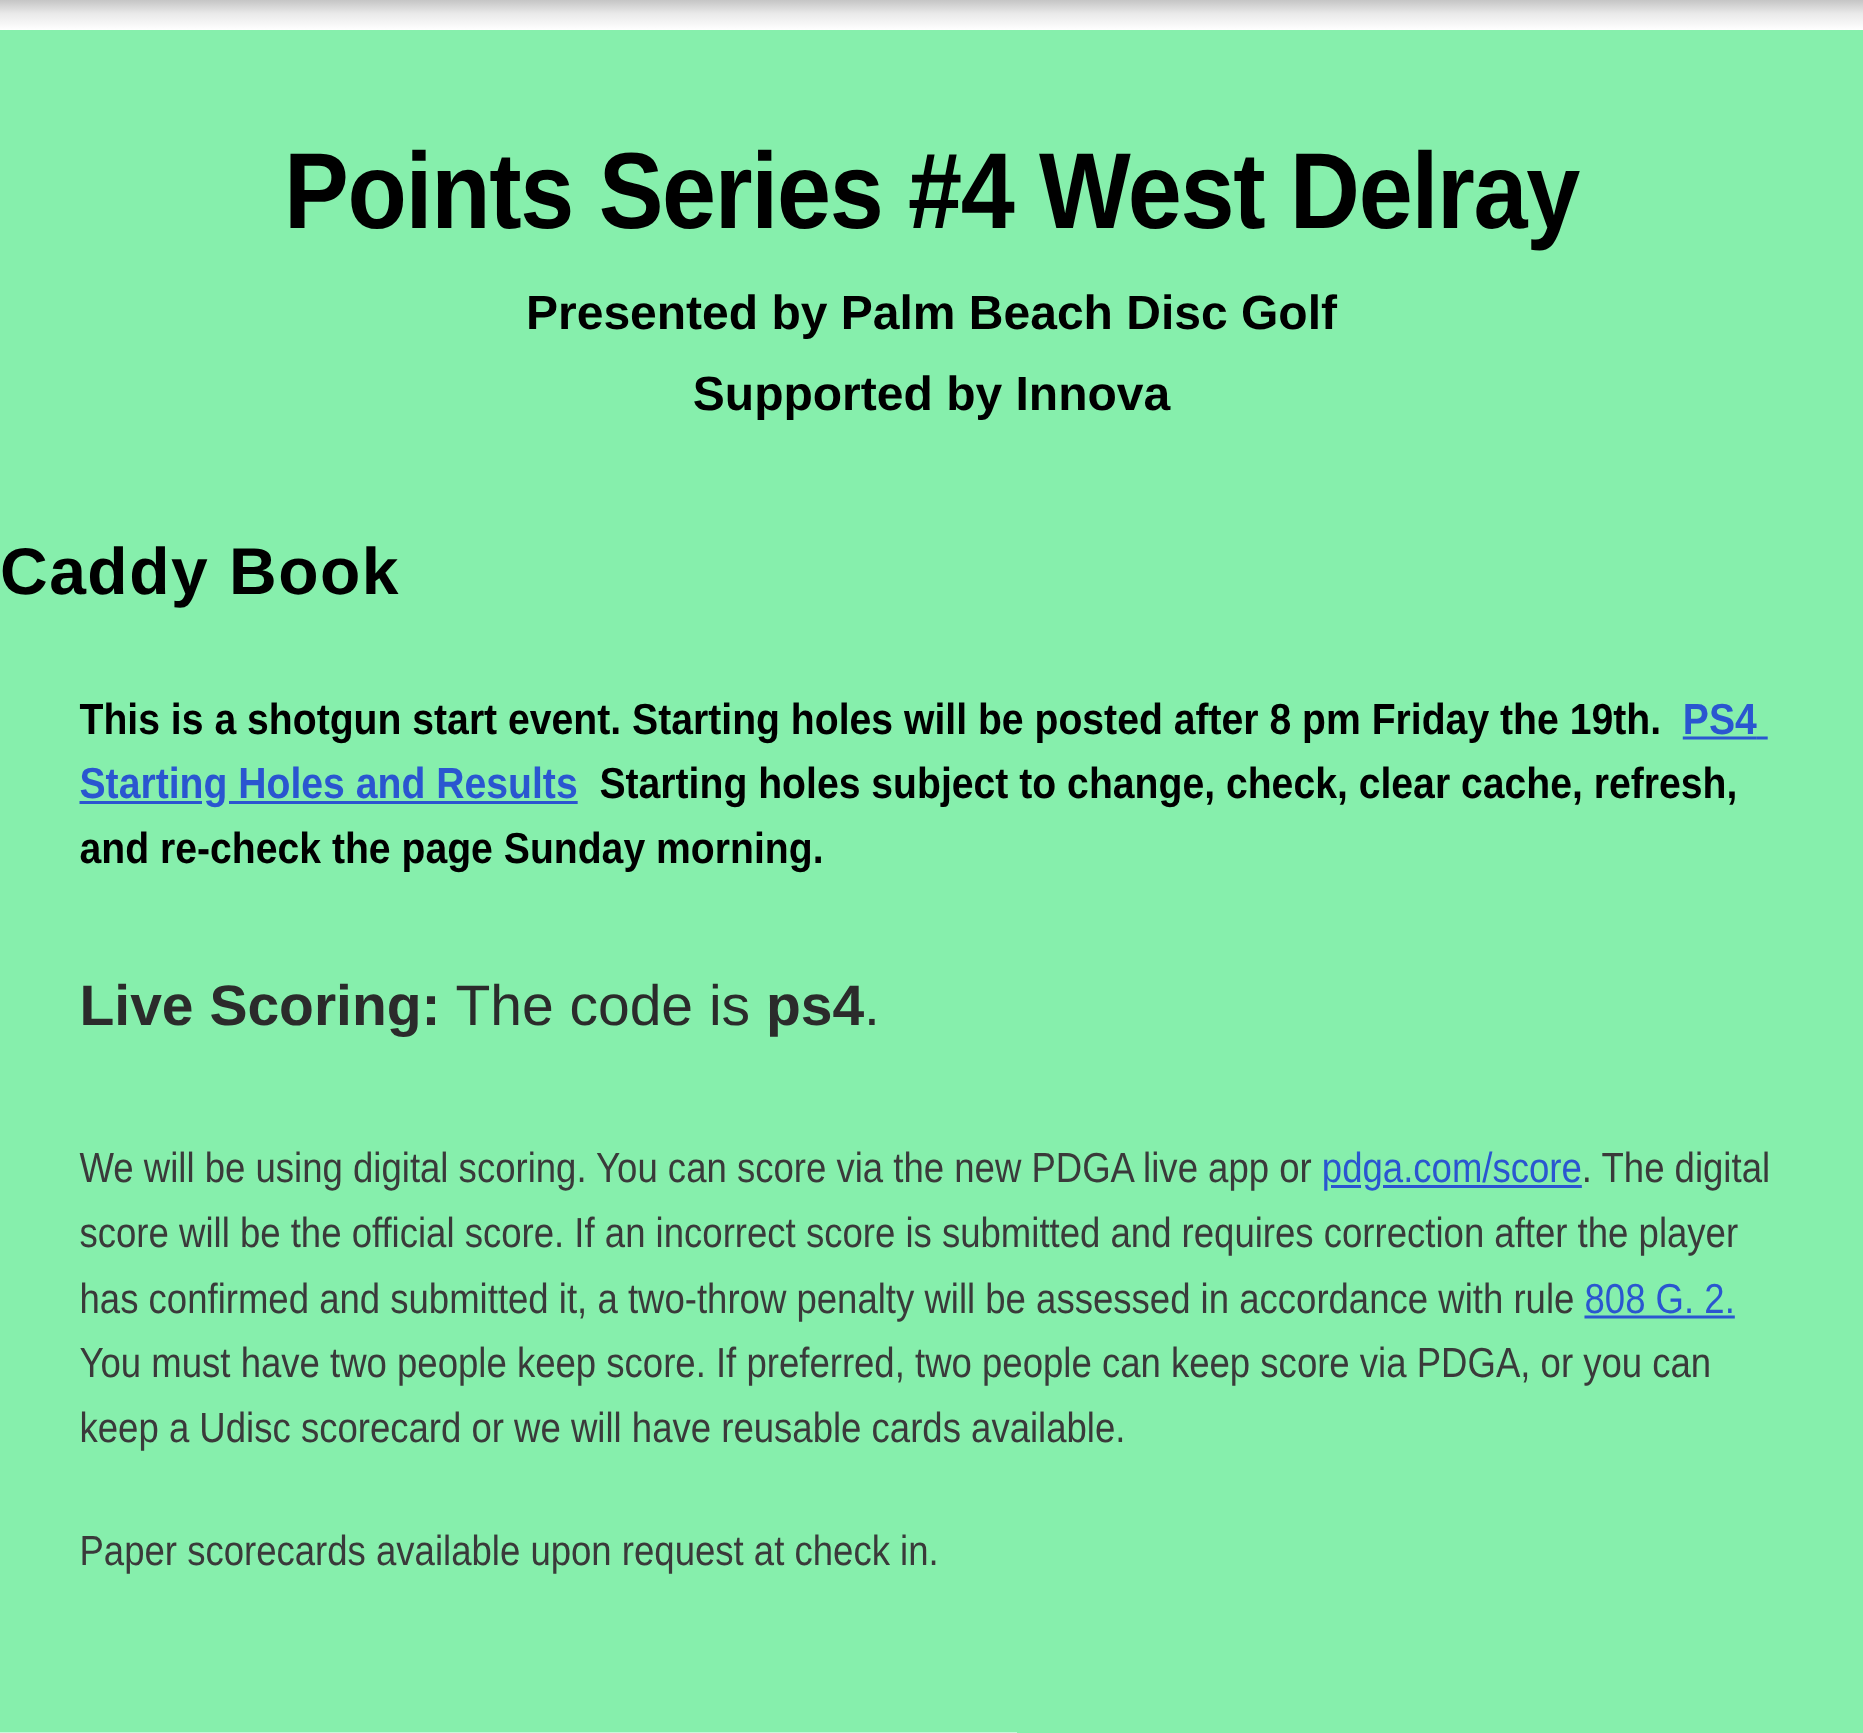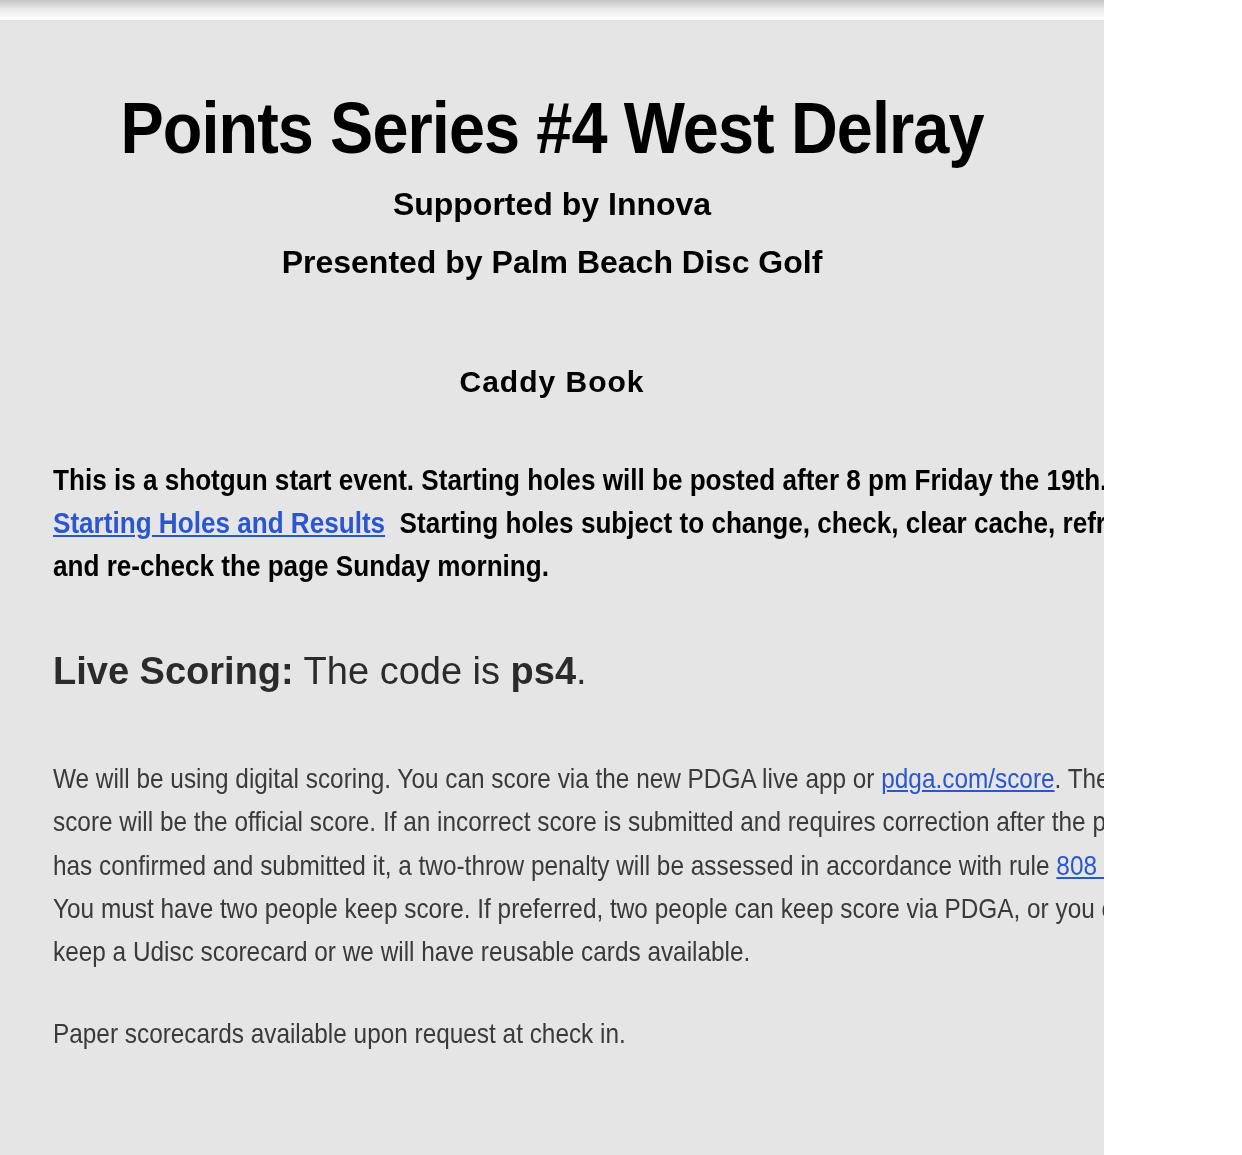--- a/index.html
+++ b/index.html
@@ -2,23 +2,23 @@
 <html><head>
 <meta charset="utf-8">
 <style>
   html, body {
     margin: 0;
     padding: 0;
     background: #ffffff;
   }
   .page {
     position: relative;
-    width: 1104px;
+    width: 1242px;
     height: 1155px;
-    background: #e5e5e5;
+    background: #86efac;
     overflow: hidden;
     font-family: "Liberation Sans", sans-serif;
     -webkit-font-smoothing: antialiased;
   }
   .top-shadow {
     position: absolute;
     top: 0; left: 0; right: 0;
     height: 20px;
     background: linear-gradient(to bottom, #c5c5c5 0%, #e9e9e9 45%, #ffffff 100%);
   }
@@ -38,22 +38,21 @@
     text-align: center;
     font-size: 32px;
     font-weight: 700;
     color: #000000;
     line-height: 40px;
   }
   .subtitle.first { margin-top: 18px; }
   .subtitle.second { margin-top: 14px; }
   .section-heading {
     margin-top: 75px;
-    text-align: center;
-    font-size: 30px;
+    font-size: 44px;
     font-weight: 700;
     color: #000000;
     line-height: 50px;
     letter-spacing: 1px;
   }
   .intro-para {
     margin: 52px 0 0 53px;
     width: 1270px;
     transform: scaleX(0.90);
     transform-origin: 0 0;
@@ -93,23 +92,23 @@
 </style>
 </head>
 <body>
 
 <div class="page">
 
   <div class="top-shadow"></div>
 
   <h1 class="doc-title">Points Series #4 West Delray</h1>
 
+  <div class="subtitle first">Presented by Palm Beach Disc Golf</div>
+
   <div class="subtitle second">Supported by Innova</div>
-
-  <div class="subtitle first">Presented by Palm Beach Disc Golf</div>
 
   <h2 class="section-heading">Caddy Book</h2>
 
   <p class="intro-para"><span>This is a shotgun start event. Starting holes will be posted after 8 pm Friday the 19th.  </span><a class="doc-link">PS4 Starting Holes and Results</a><span>  Starting holes subject to change, check, clear cache, refresh, and re-check the page Sunday morning.</span></p>
 
   <h3 class="live-scoring"><span class="bold">Live Scoring:</span><span> The code is </span><span class="bold">ps4</span><span>.</span></h3>
 
   <p class="body-para scoring"><span>We will be using digital scoring. You can score via the new PDGA live app or </span><a class="doc-link">pdga.com/score</a><span>. The digital score will be the official score. If an incorrect score is submitted and requires correction after the player has confirmed and submitted it, a two-throw penalty will be assessed in accordance with rule </span><a class="doc-link">808 G. 2.</a><span> You must have two people keep score. If preferred, two people can keep score via PDGA, or you can keep a Udisc scorecard or we will have reusable cards available.</span></p>
 
   <p class="body-para paper">Paper scorecards available upon request at check in.</p>

